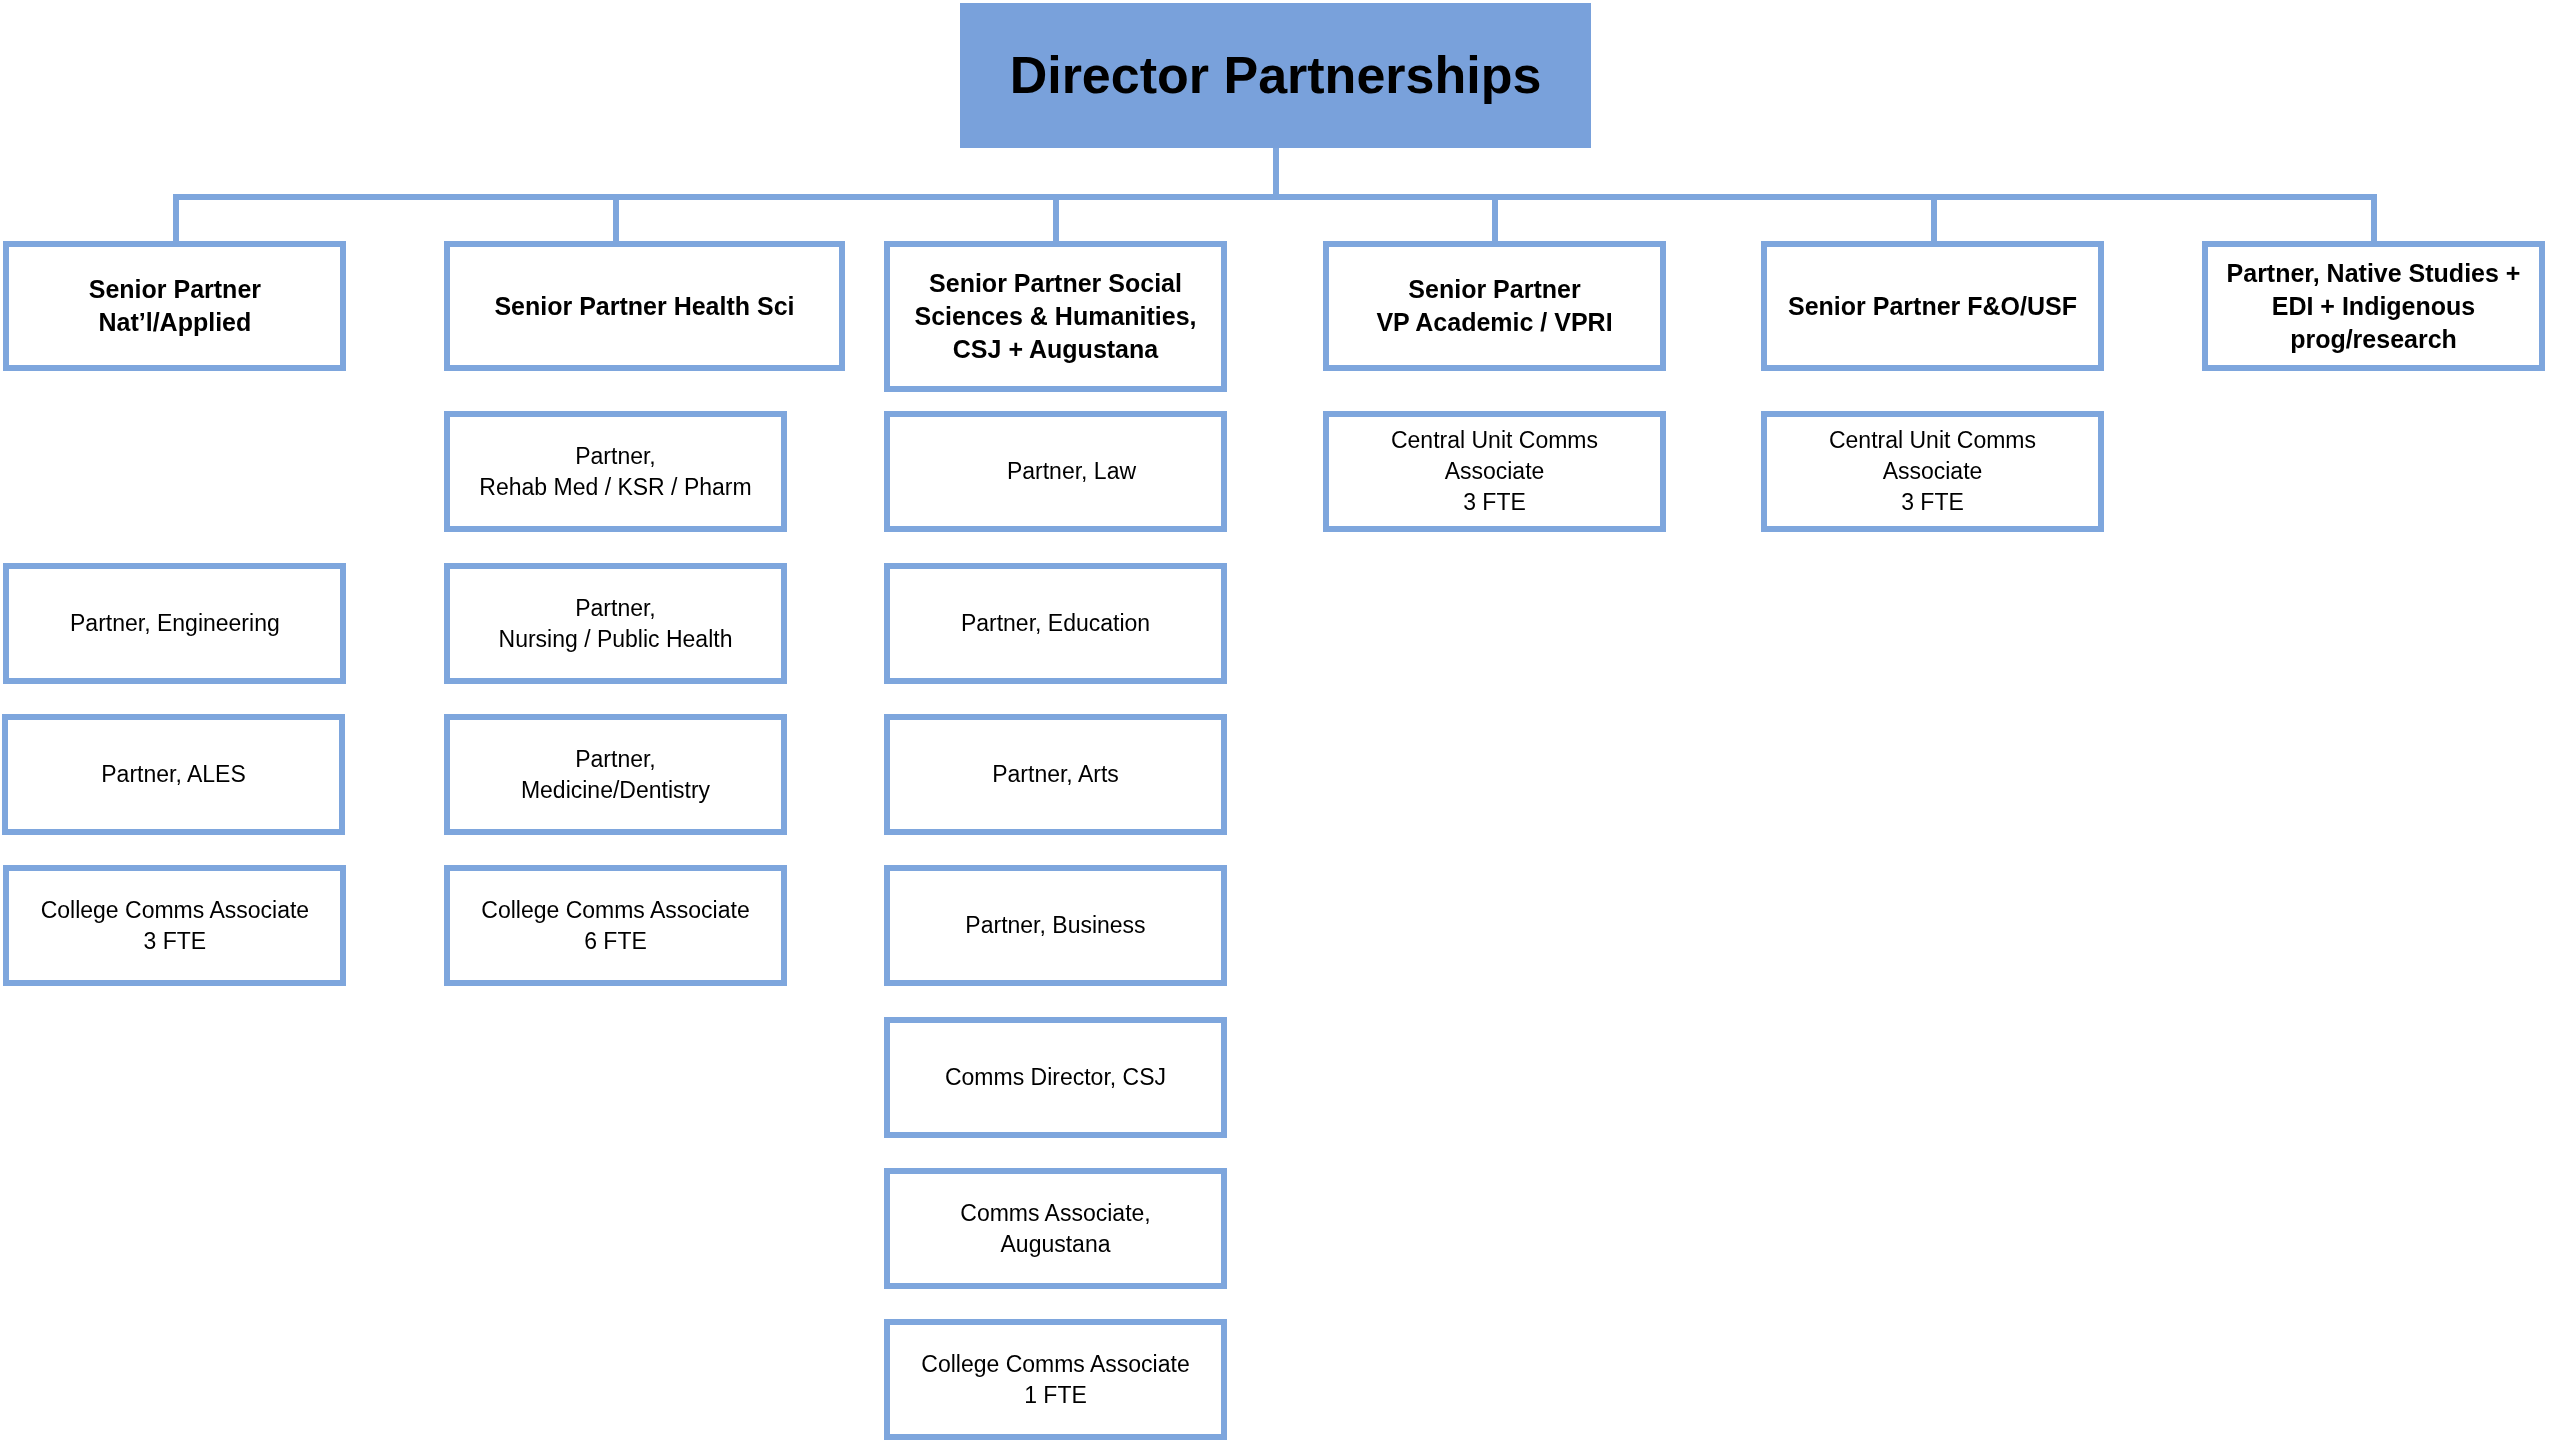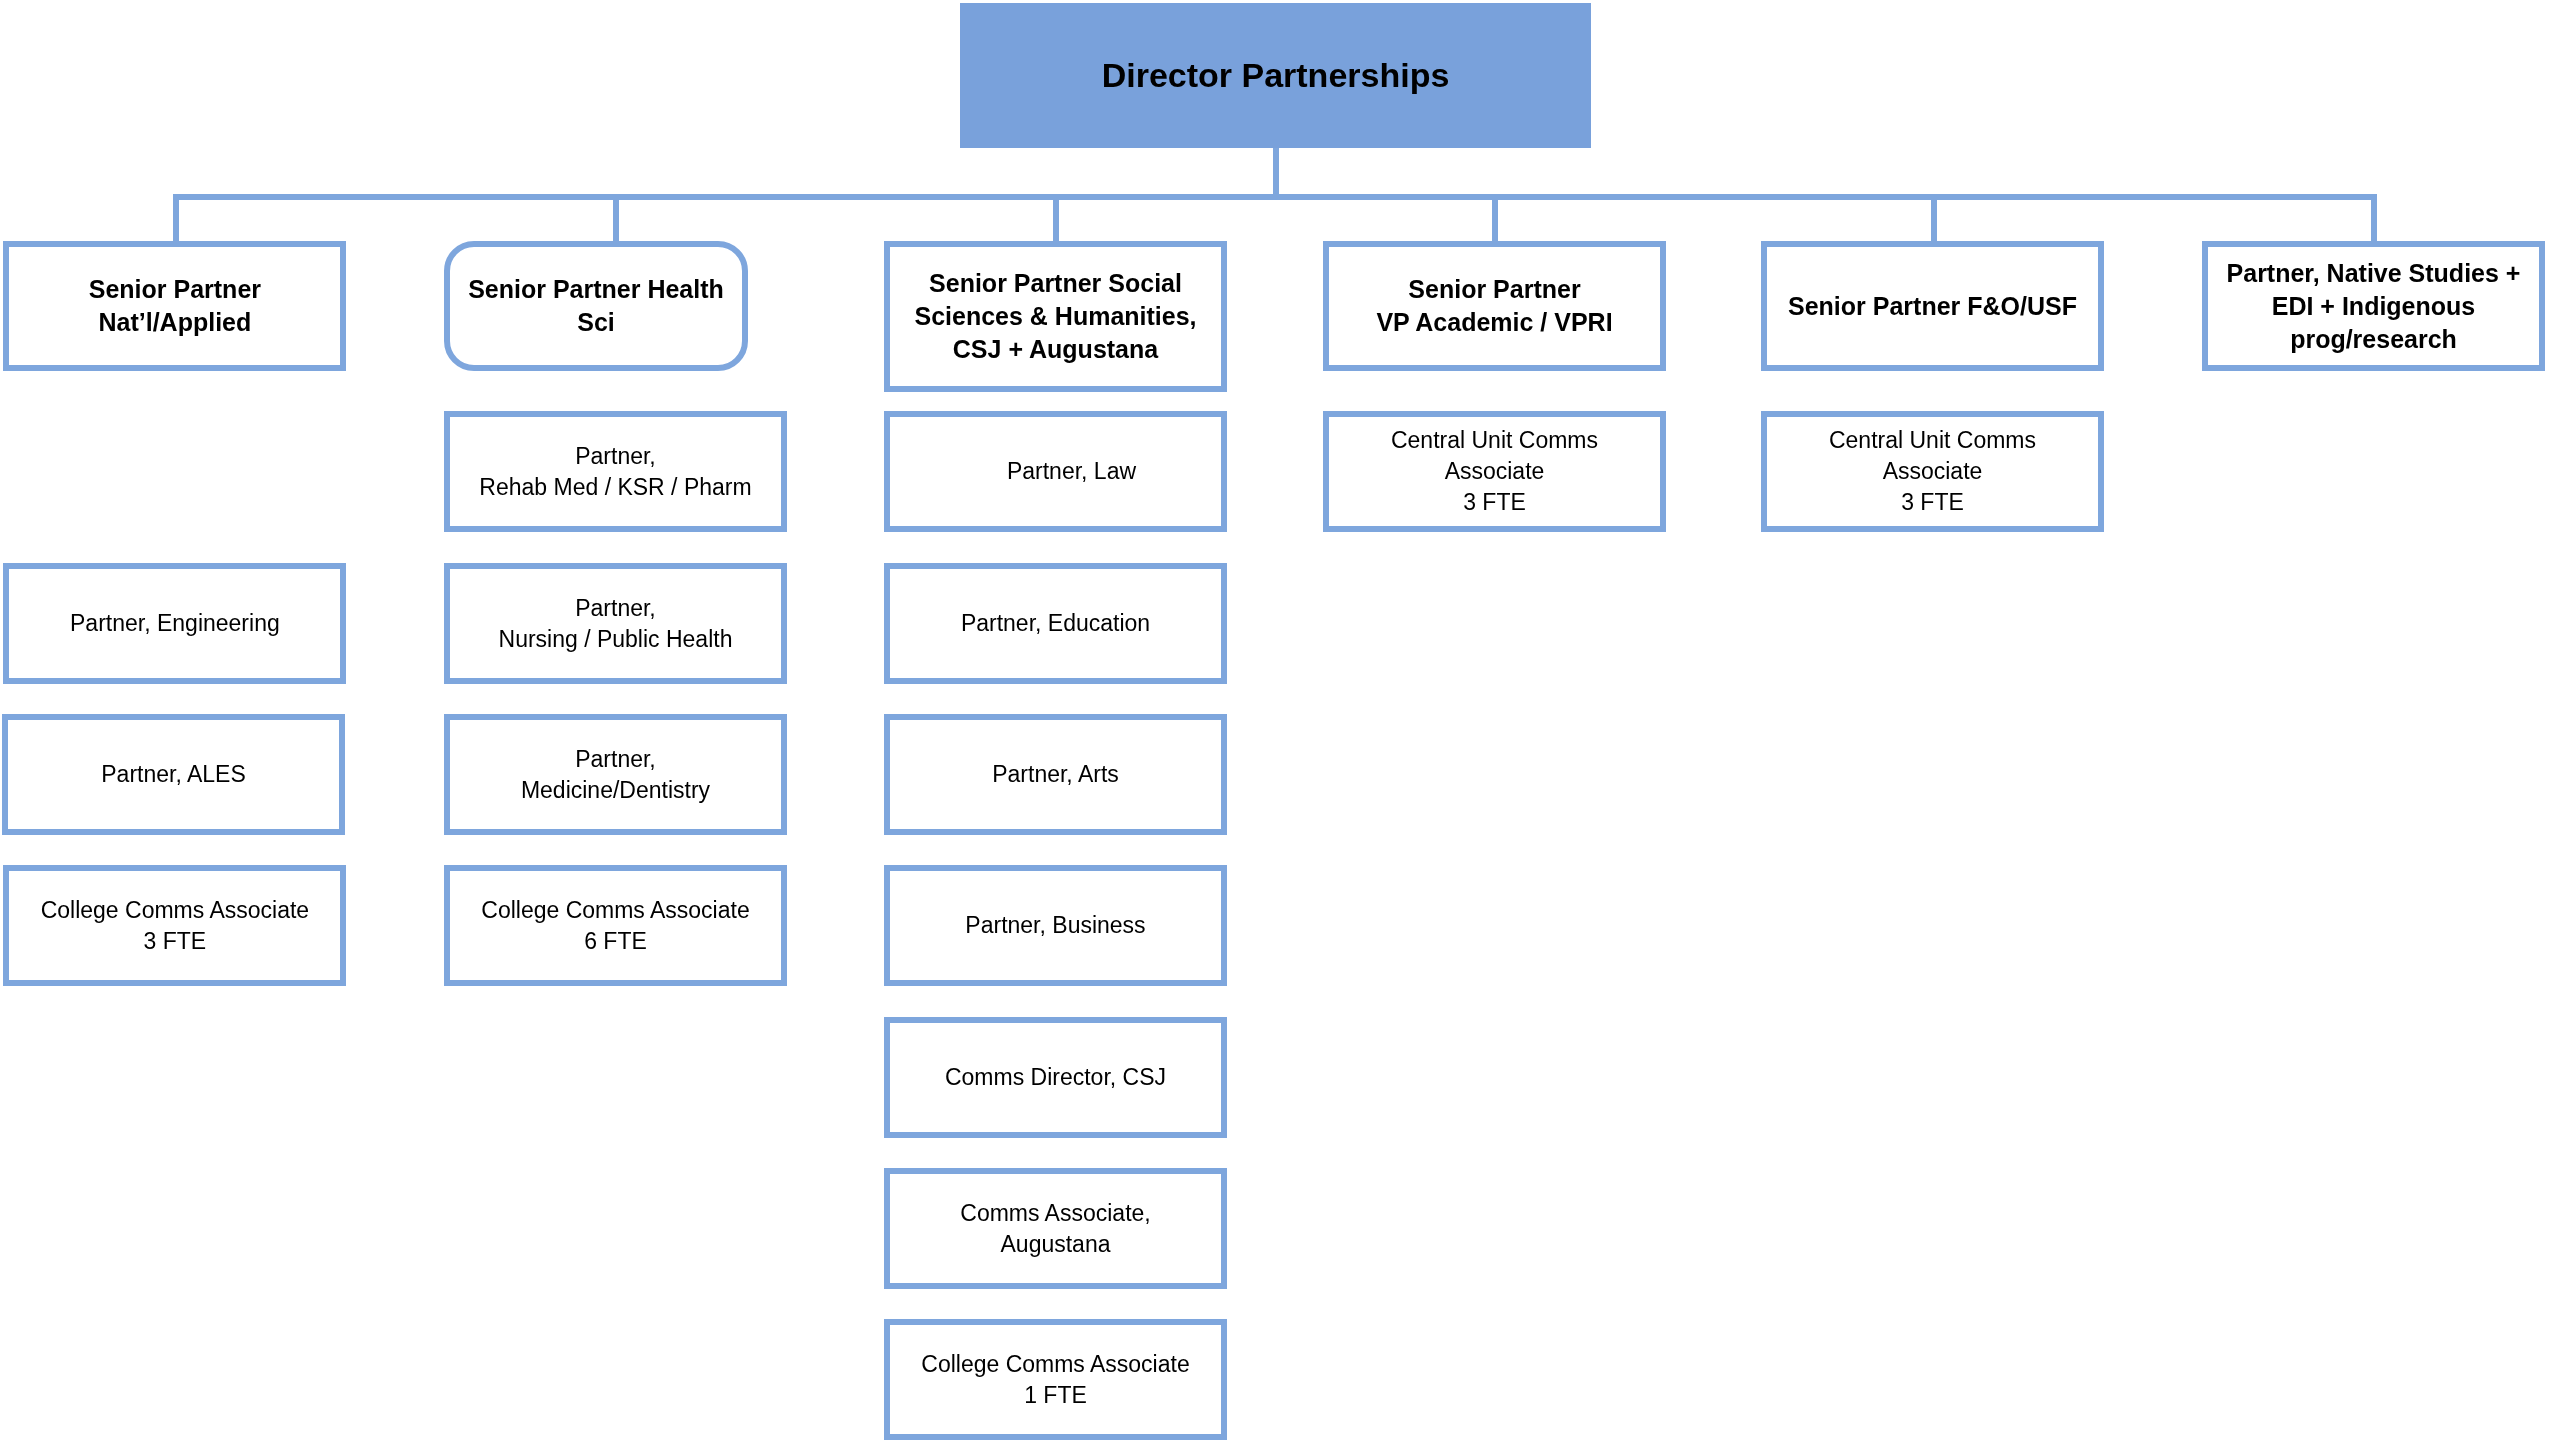--- a/index.html
+++ b/index.html
@@ -18,39 +18,39 @@
   .node{
     position:absolute;background:#ffffff;border:6px solid var(--line);
     display:flex;align-items:center;justify-content:center;
     text-align:center;white-space:pre-line;color:var(--text);
   }
   .node.header{font-weight:bold;font-size:25px;line-height:1.32;}
   .node.child{font-size:23px;line-height:1.34;}
   .director{
     position:absolute;background:var(--fill);border:none;
     display:flex;align-items:center;justify-content:center;text-align:center;
-    font-weight:bold;font-size:34px;line-height:1.2;color:var(--text);white-space:pre-line;
+    font-weight:bold;font-size:52px;line-height:1.2;color:var(--text);white-space:pre-line;
   }
 </style>
 </head>
 <body>
 
 <div id="canvas">
     <div class="director" style="left: 960px; top: 2.6px; width: 631px; height: 145px;">Director Partnerships</div>
     <div class="conn" style="left: 1273px; top: 148px; width: 6px; height: 52px;"></div>
     <div class="conn" style="left: 173px; top: 194px; width: 2204px; height: 6px;"></div>
     <div class="conn" style="left: 173px; top: 194px; width: 6px; height: 47px;"></div>
     <div class="node header" style="left: 3.4px; top: 241px; width: 343px; height: 130px;">Senior Partner
 Nat’l/Applied</div>
     <div class="node child" style="left: 3.4px; top: 563px; width: 343px; height: 121px;">Partner, Engineering</div>
     <div class="node child" style="left: 2px; top: 714px; width: 343px; height: 121px;">Partner, ALES</div>
     <div class="node child" style="left: 3.4px; top: 865px; width: 343px; height: 121px;">College Comms Associate
 3 FTE</div>
     <div class="conn" style="left: 613px; top: 194px; width: 6px; height: 47px;"></div>
-    <div class="node header" style="left: 444px; top: 241px; width: 304px; height: 130px; border-radius: 30px;">Senior Partner Health Sci</div>
+    <div class="node header" style="left: 444px; top: 241px; width: 401px; height: 130px;">Senior Partner Health Sci</div>
     <div class="node child" style="left: 444px; top: 411px; width: 343px; height: 121px;">Partner,
 Rehab Med / KSR / Pharm</div>
     <div class="node child" style="left: 444px; top: 563px; width: 343px; height: 121px;">Partner,
 Nursing / Public Health</div>
     <div class="node child" style="left: 444px; top: 714px; width: 343px; height: 121px;">Partner,
 Medicine/Dentistry</div>
     <div class="node child" style="left: 444px; top: 865px; width: 343px; height: 121px;">College Comms Associate
 6 FTE</div>
     <div class="conn" style="left: 1053px; top: 194px; width: 6px; height: 47px;"></div>
     <div class="node header" style="left: 884px; top: 241px; width: 343px; height: 151px;">Senior Partner Social

